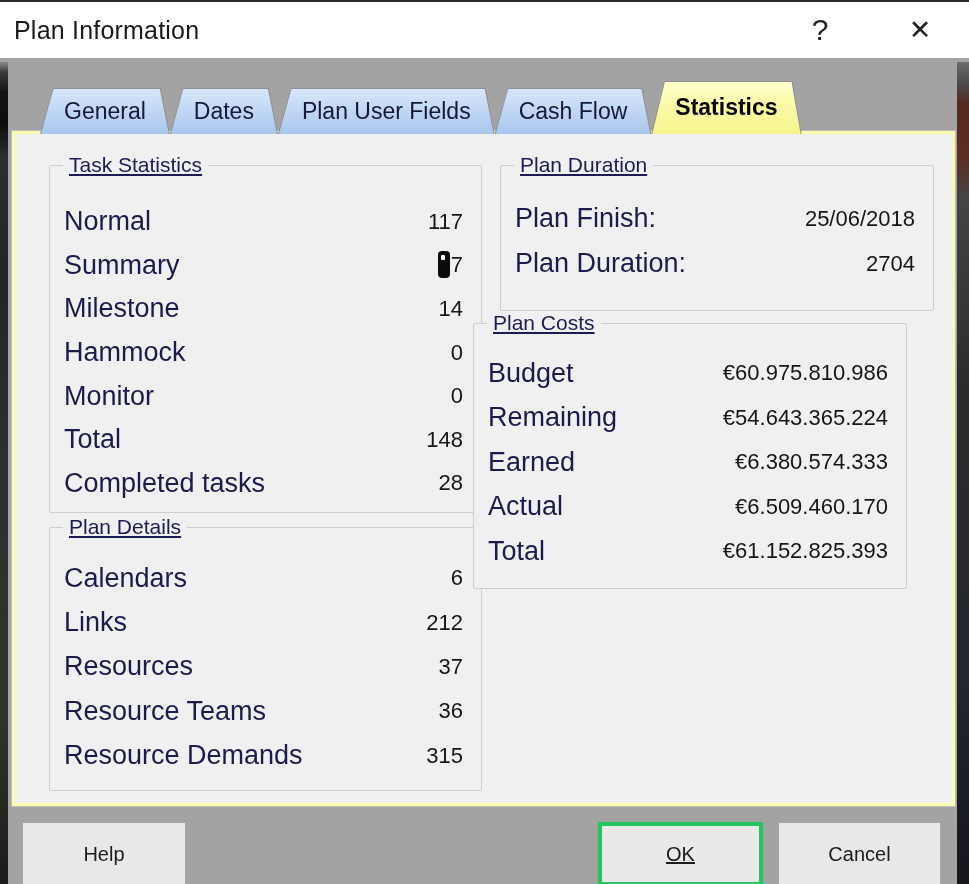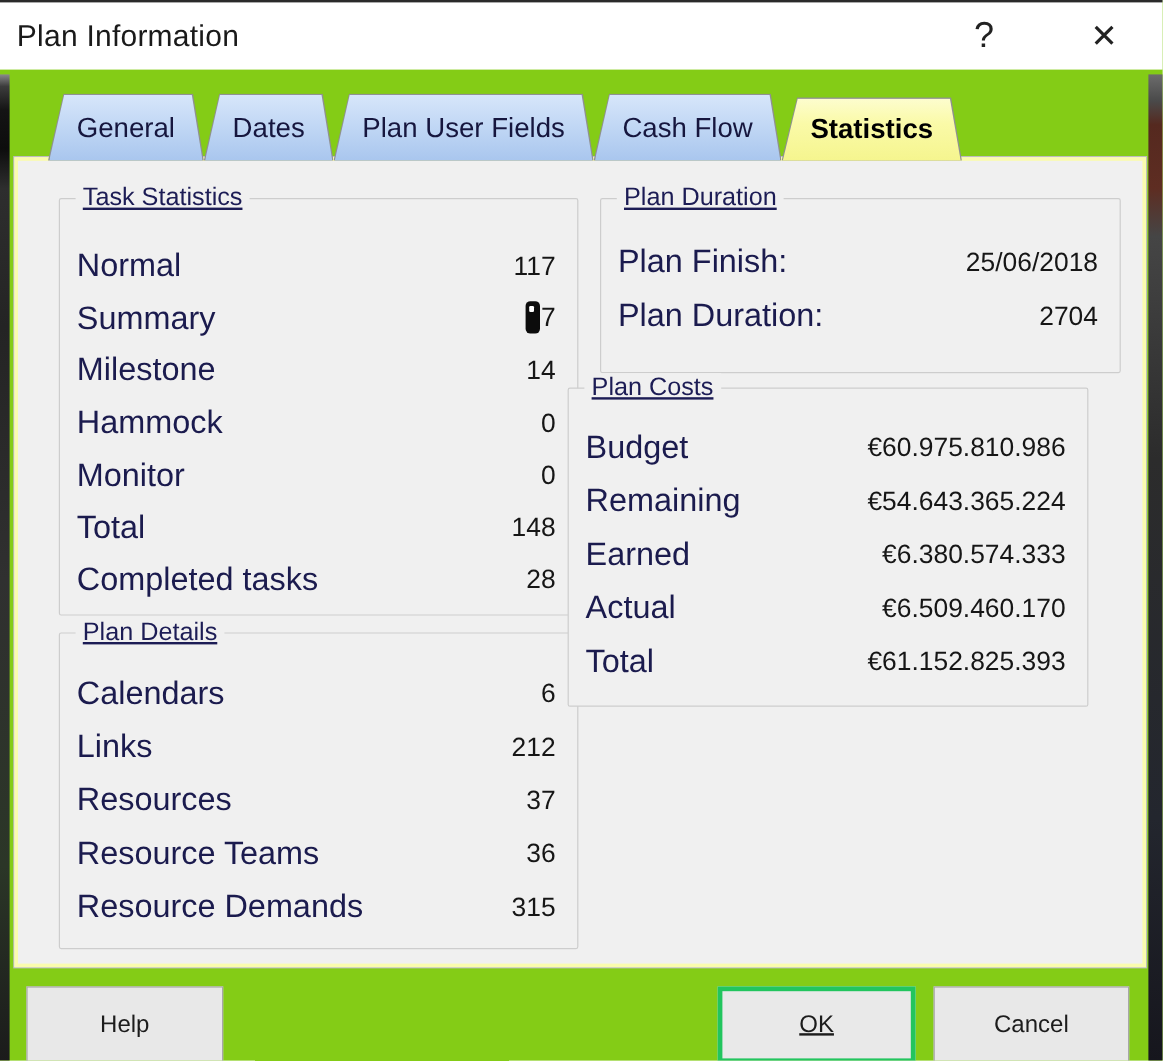--- a/index.html
+++ b/index.html
@@ -1,38 +1,38 @@
 <!DOCTYPE html>
 <html><head>
 <meta charset="utf-8">
 <style>
   html,body{margin:0;padding:0;background:#ffffff;}
   *{box-sizing:border-box;font-family:"Liberation Sans", sans-serif;}
-  .screen{position:relative;width:969px;height:884px;overflow:hidden;background:#84cc16;}
+  .screen{position:relative;width:969px;height:884px;overflow:hidden;background:#a3a3a3;}
 
   
   .titlebar{position:absolute;left:0;top:0;width:969px;height:58px;background:#ffffff;
             border-top:2px solid #2a2a2a;display:flex;align-items:center;}
   .title-text{font-size:25px;color:#1a1a1a;padding-left:14px;letter-spacing:.2px;}
   .tb-btn{position:absolute;top:0;height:56px;width:62px;display:flex;align-items:center;
           justify-content:center;color:#222;cursor:default;background:transparent;border:none;}
   .tb-help{right:118px;font-size:30px;font-weight:400;}
   .tb-close{right:18px;font-size:27px;}
 
   
   .edge-left{position:absolute;left:0;top:62px;width:8px;height:822px;
     background:linear-gradient(180deg,#8a8a8a 0px,#3c3c3c 10px,#141414 30px,#0d0d0d 62px,
       #2e2e2e 95px,#242424 210px,#303030 420px,#2b3627 660px,#1b1b1b 100%);}
   .edge-right{position:absolute;right:0;top:62px;width:12px;height:822px;
     background:linear-gradient(180deg,#6c6c6c 0px,#4a4a4a 22px,#55291f 42px,#5e2d22 95px,
       #454545 135px,#2c2c2c 320px,#23262e 620px,#16161d 100%);}
 
   
   .tabs{position:absolute;left:40px;top:80px;height:54px;display:flex;align-items:flex-end;z-index:5;}
-  .tab{position:relative;height:56px;display:flex;align-items:center;justify-content:center;cursor:default;}
+  .tab{position:relative;height:46px;display:flex;align-items:center;justify-content:center;cursor:default;}
   .tab .shape{position:absolute;inset:0;background:#8f9092;
       clip-path:polygon(13px 0px,calc(100% - 9px) 0px,100% 100%,0px 100%);}
   .tab .fill{position:absolute;left:1px;right:1px;top:1px;bottom:0;
       background:linear-gradient(180deg,#d7e6fa 0%,#c2d8f5 45%,#a9c6ee 100%);
       clip-path:polygon(12.5px 0px,calc(100% - 9px) 0px,100% 100%,0px 100%);}
   .tab .lbl{position:relative;z-index:2;font-size:23px;color:#16163e;padding:0 24px;white-space:nowrap;}
   .tab.active{height:53px;z-index:6;margin-top:48px;}
   .tab.active .fill{background:linear-gradient(180deg,#fdfdcf 0%,#fafaa8 40%,#f5f58e 100%);}
   .tab.active .lbl{font-weight:bold;color:#000;}
 

